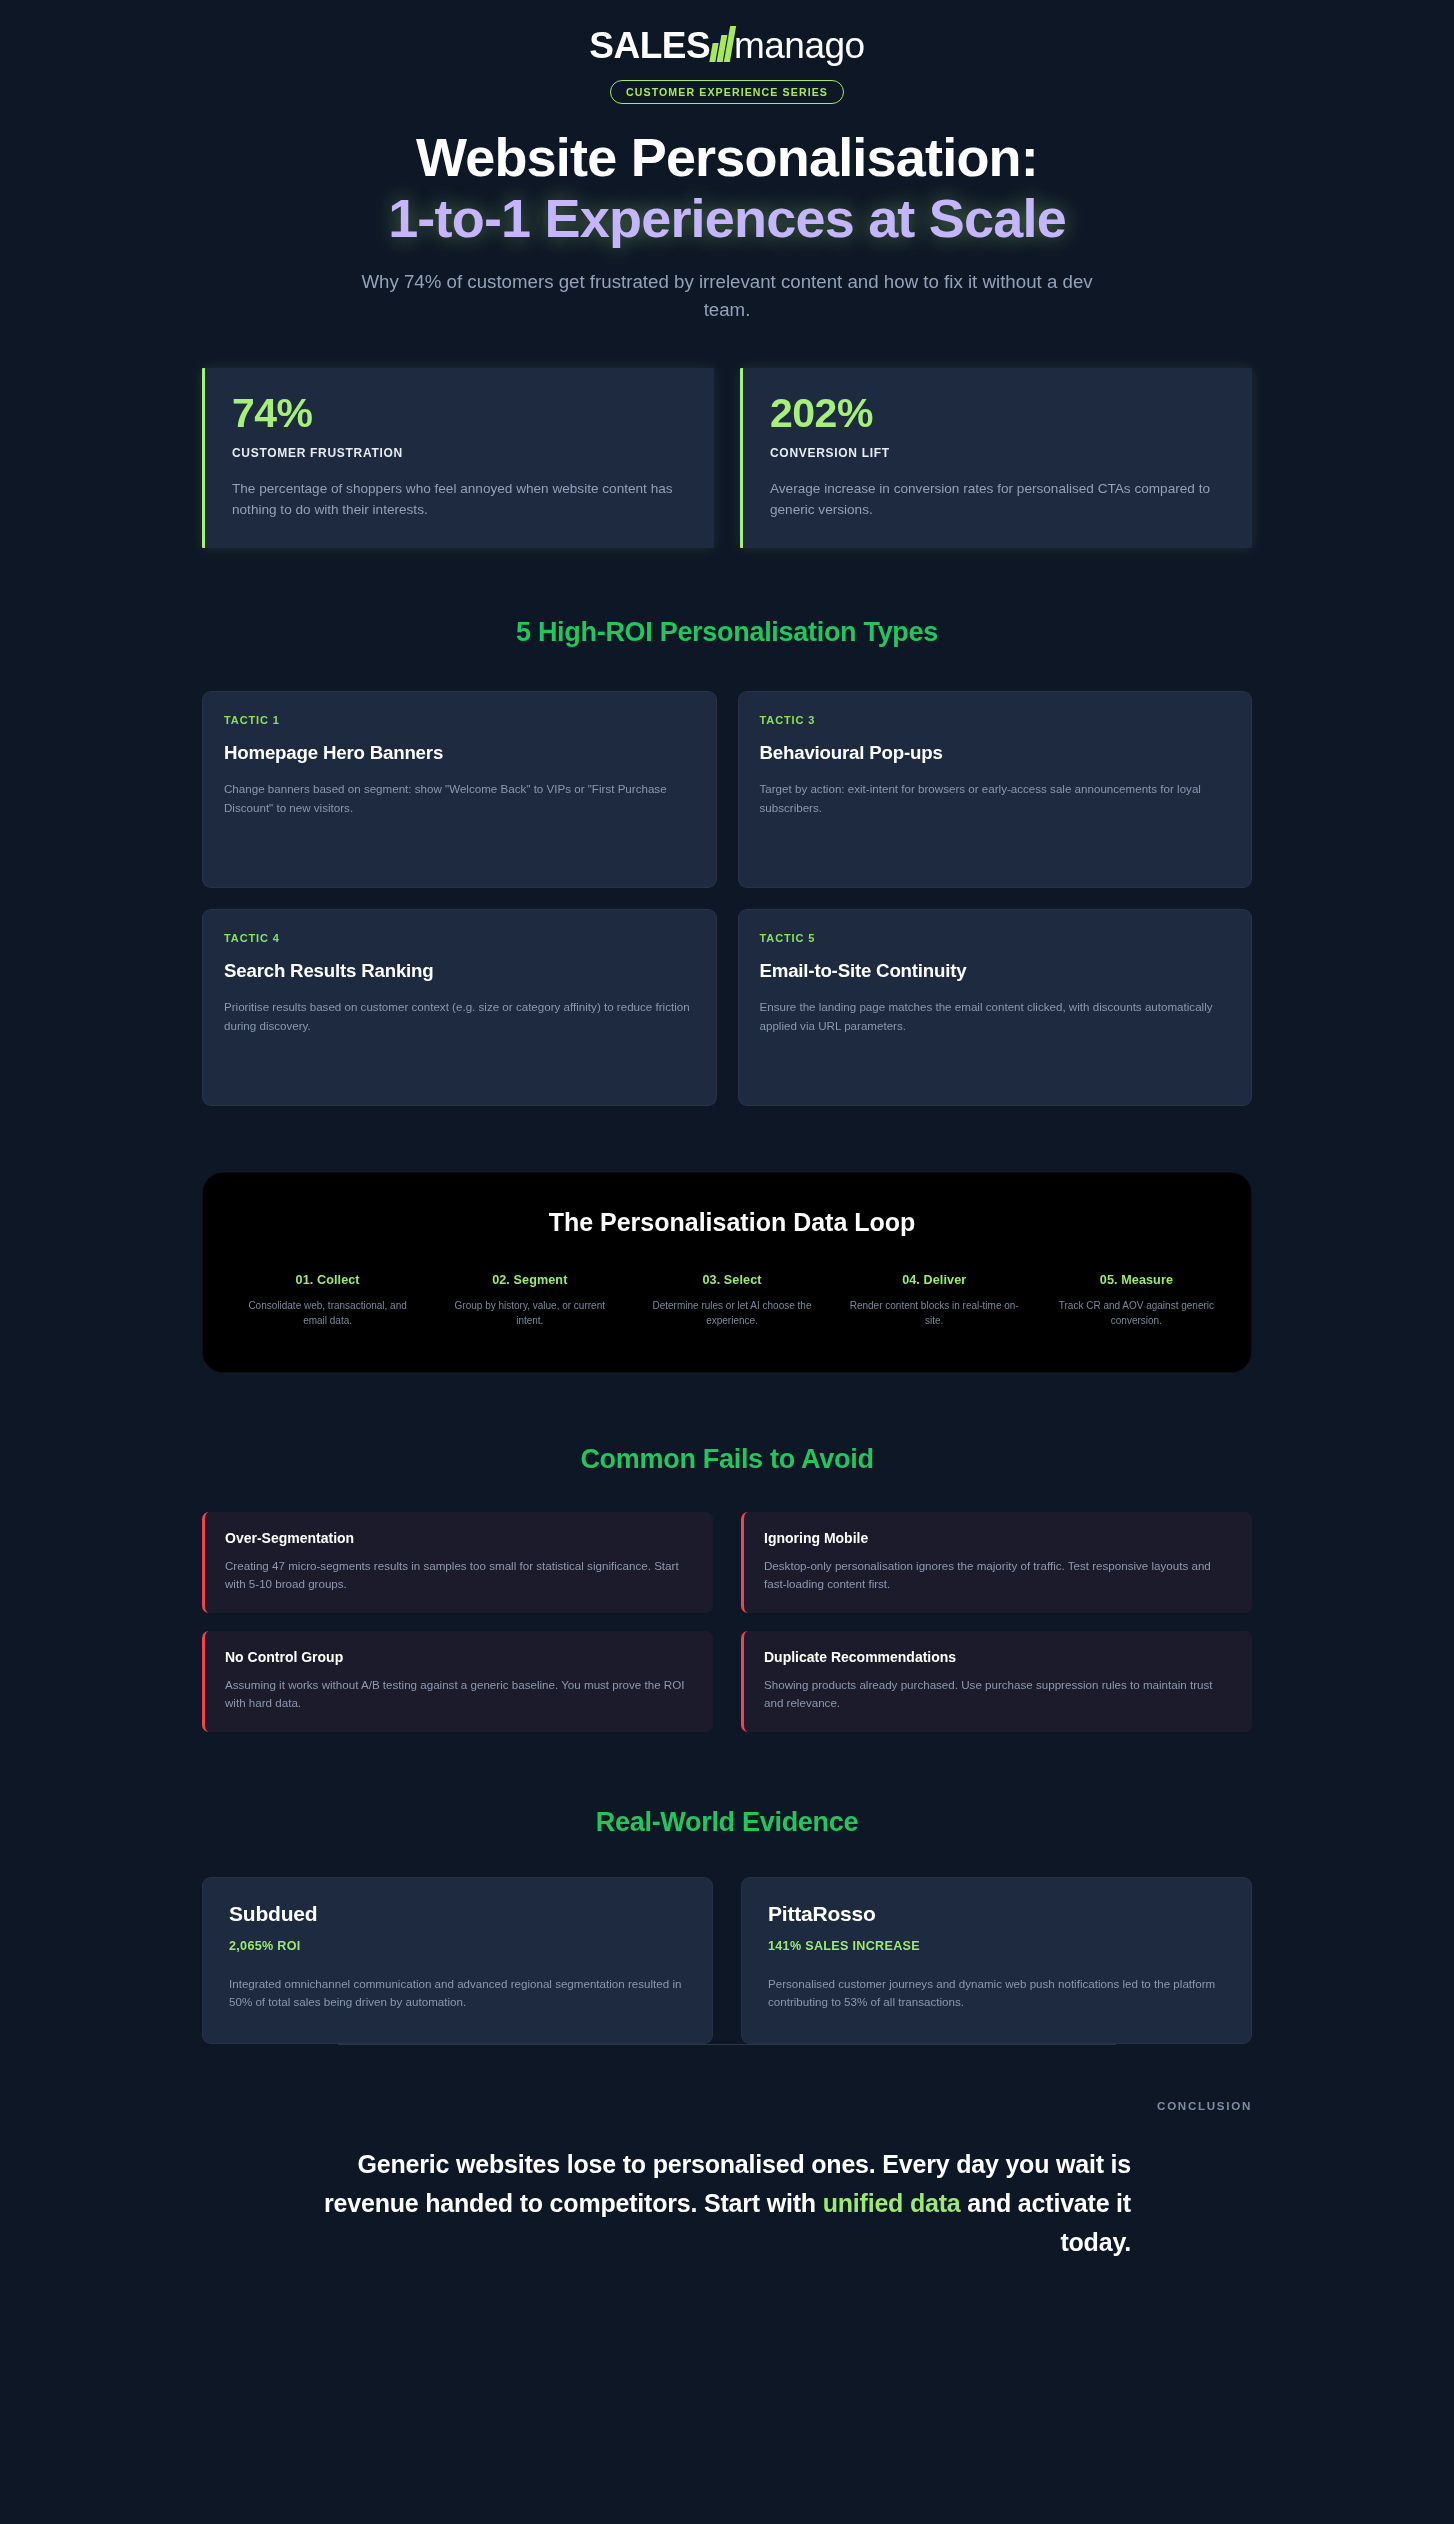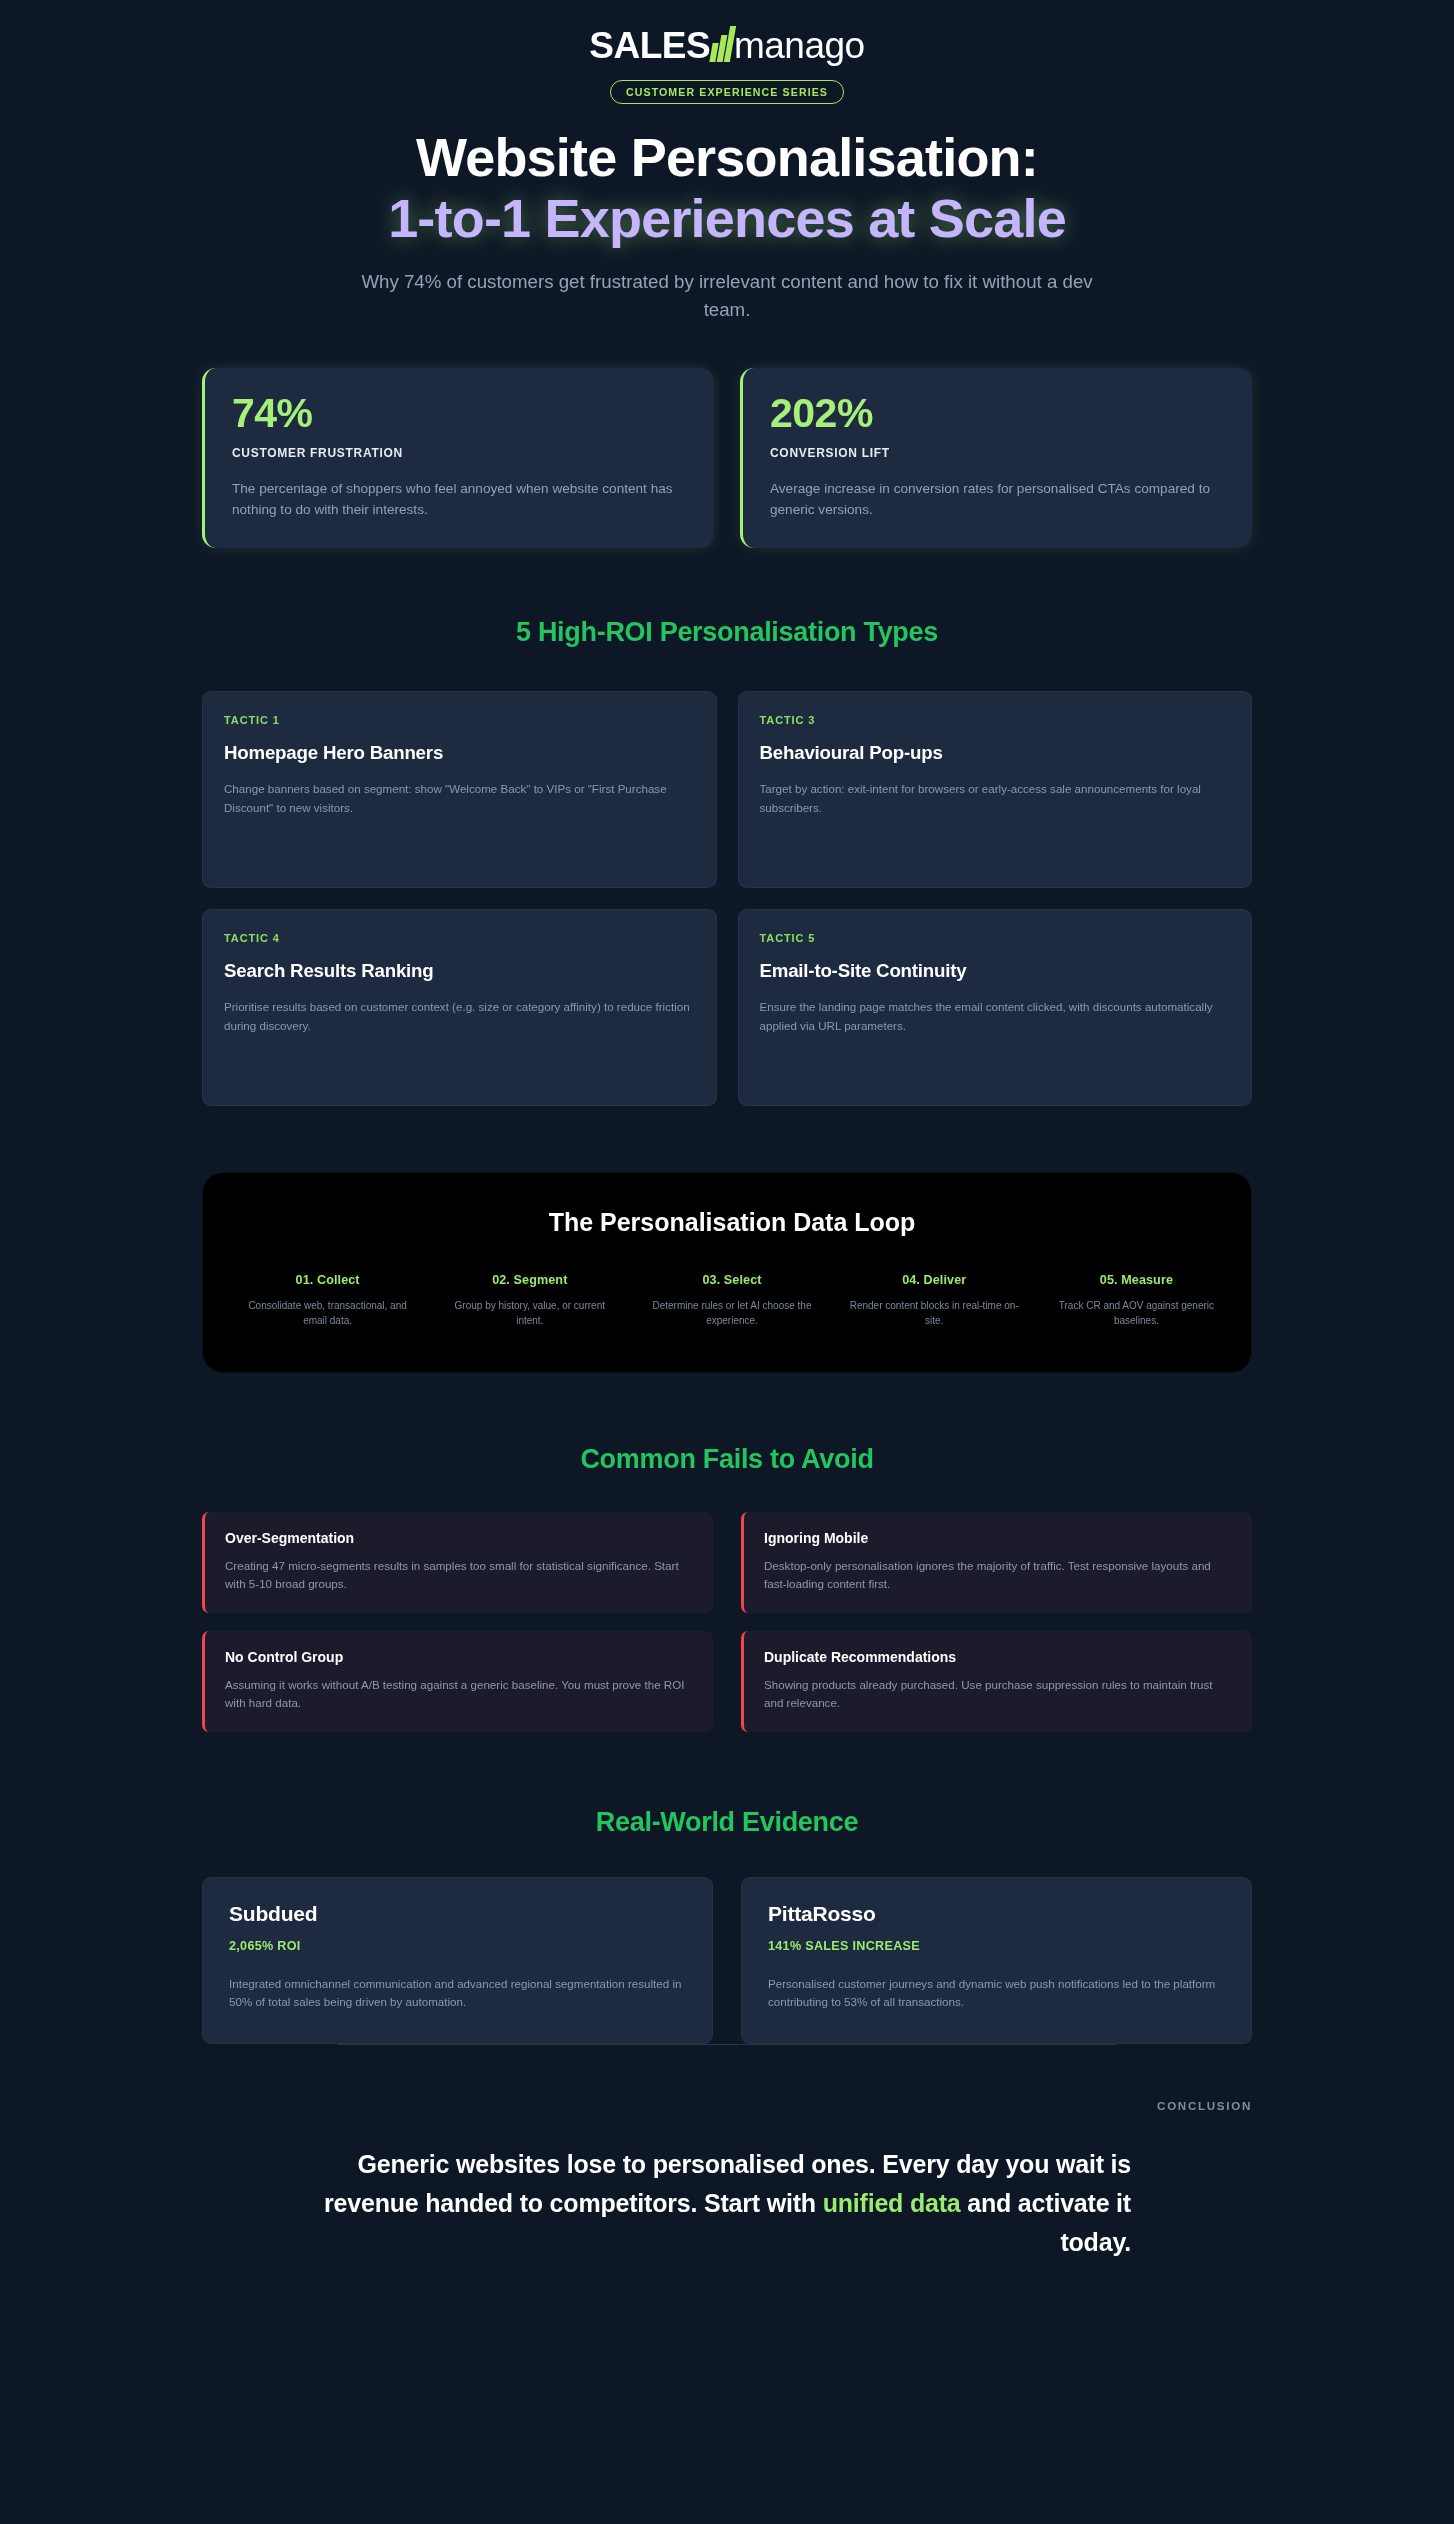--- a/index.html
+++ b/index.html
@@ -59,21 +59,21 @@
   .subtitle {
     margin: 18px auto 0 auto; width: 737px;
     font-size: 18.7px; line-height: 1.5; color: #93a2b8; font-weight: 400;
   }
 
   
   .stats { display: flex; gap: 26px; margin-top: 44px; }
   .stat-card {
     flex: 1; position: relative;
     background: #1d2a40;
-    border-radius: 14px;
+    border-radius: 1px;
     padding: 25px 18px 28px 27px;
     border-left: 3.5px solid #a6f07a;
     box-shadow: 0 0 14px rgba(166,240,122,0.12);
   }
   .stat-num {
     font-size: 41px; font-weight: 700; color: #a6f07a; letter-spacing: -0.5px;
     line-height: 1;
   }
   .stat-label {
     margin-top: 12px; font-size: 12px; font-weight: 700;
@@ -273,21 +273,21 @@
           <div class="loop-step">
             <div class="loop-step-name">03. Select</div>
             <div class="loop-step-desc">Determine rules or let AI choose the experience.</div>
           </div>
           <div class="loop-step">
             <div class="loop-step-name">04. Deliver</div>
             <div class="loop-step-desc">Render content blocks in real-time on-site.</div>
           </div>
           <div class="loop-step">
             <div class="loop-step-name">05. Measure</div>
-            <div class="loop-step-desc">Track CR and AOV against generic baselines.</div>
+            <div class="loop-step-desc">Track CR and AOV against generic conversion.</div>
           </div>
         </div>
       </div>
     </div>
 
     <div class="fails-sec">
       <h2 class="sec-h">Common Fails to Avoid</h2>
       <div class="fails-grid">
         <div class="fail-card">
           <div class="fail-title">Over-Segmentation</div>

